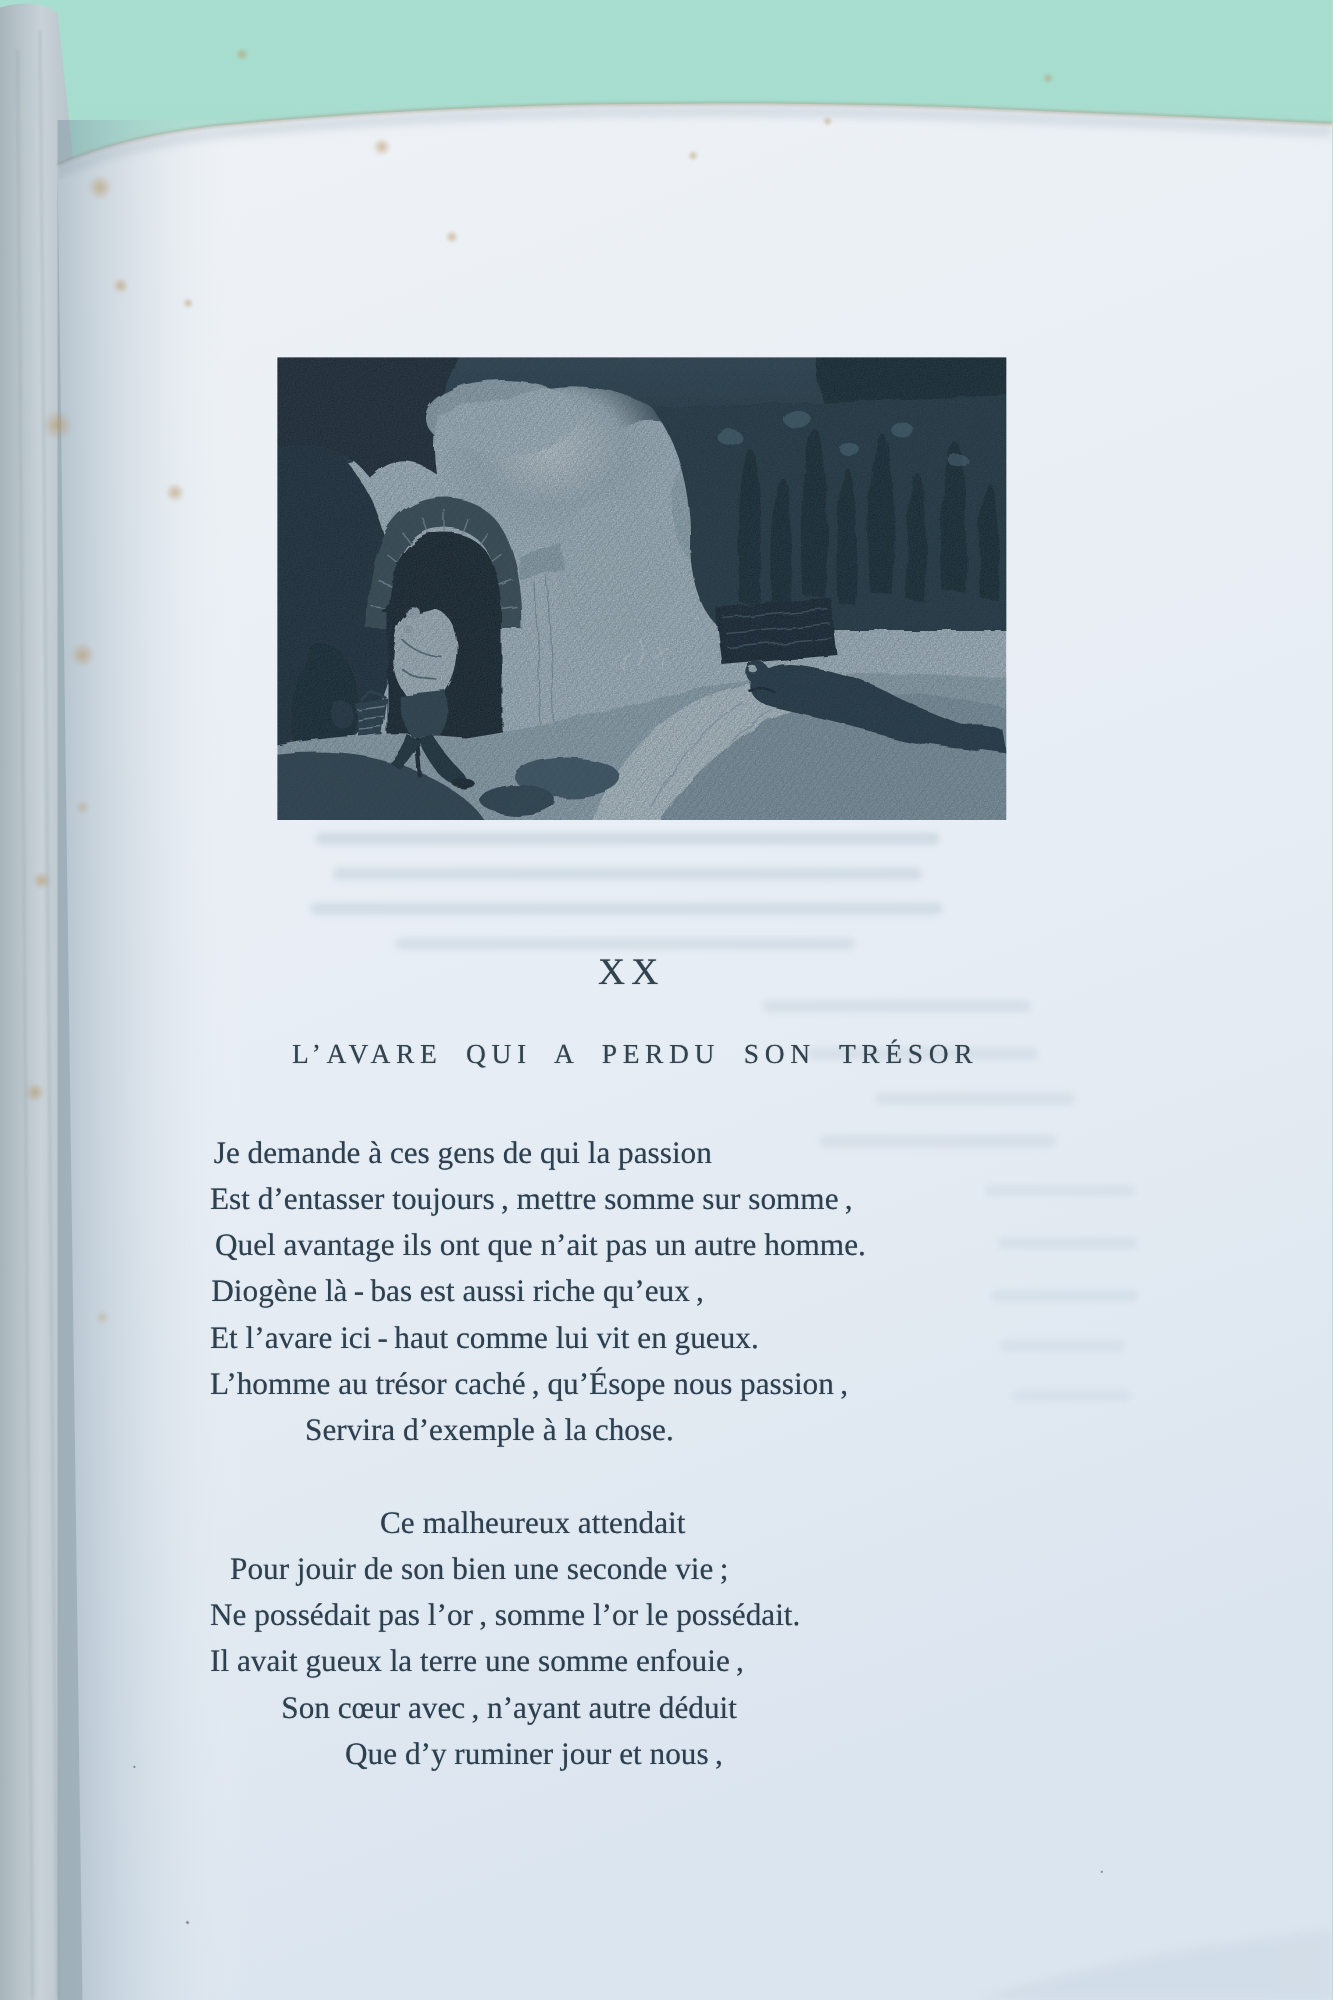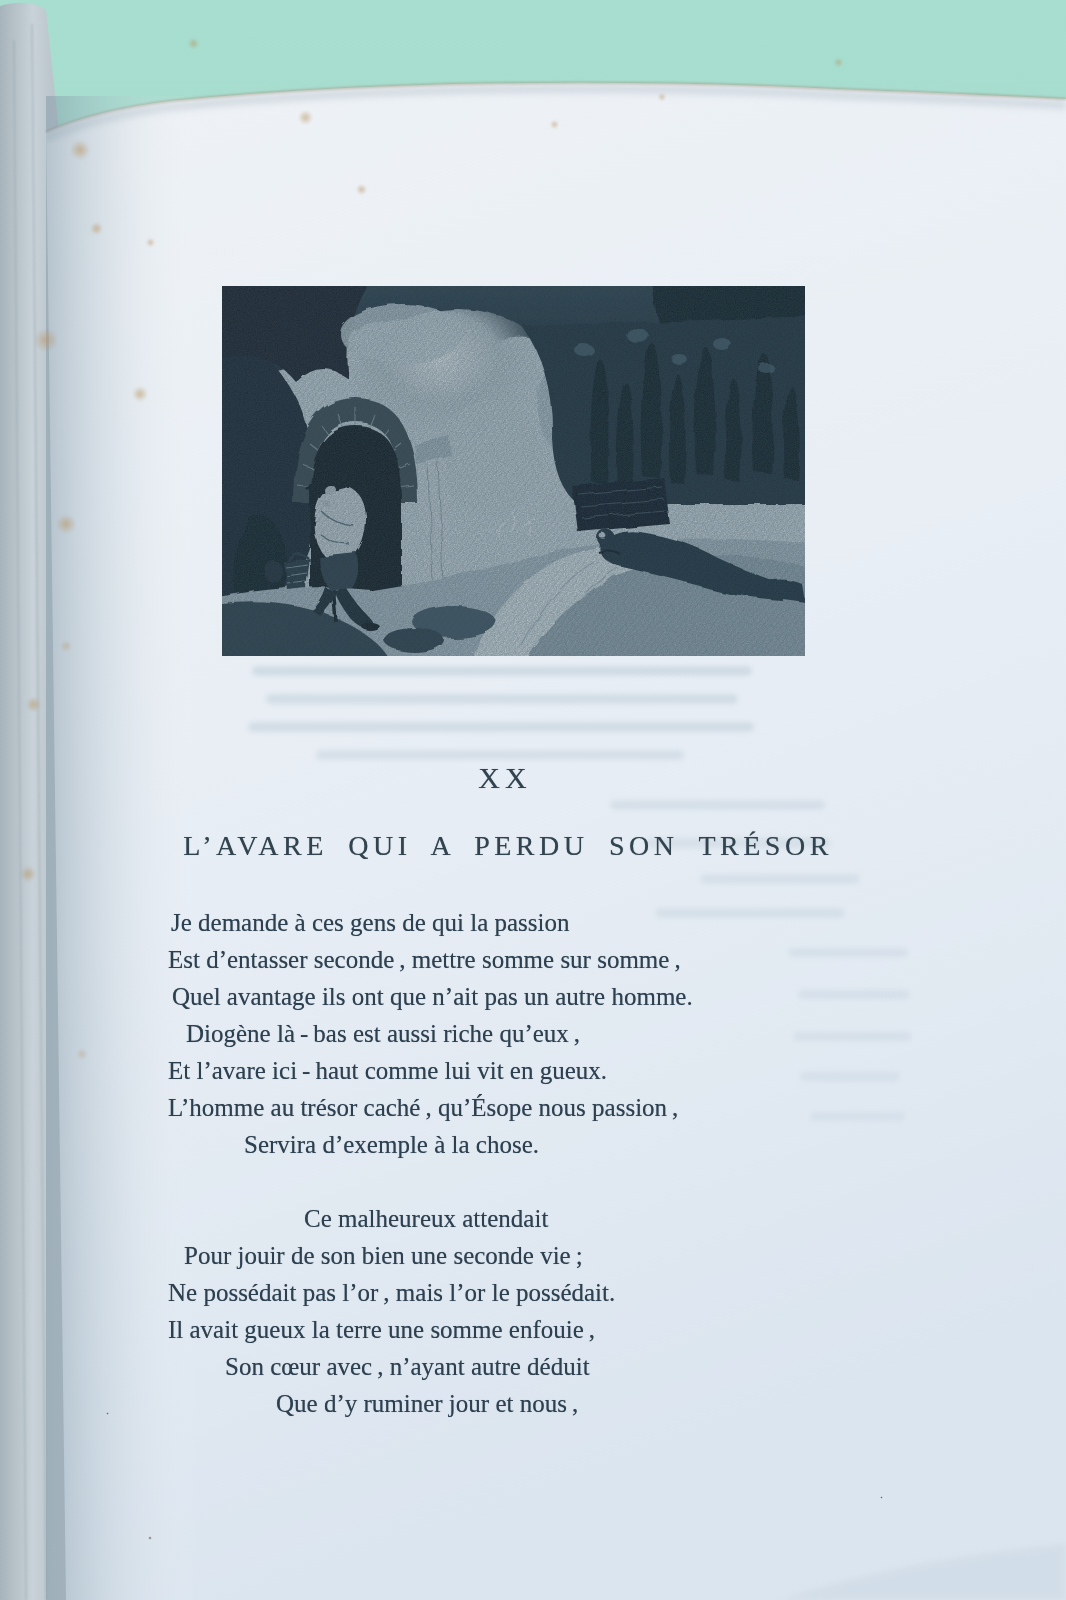--- a/index.html
+++ b/index.html
@@ -18,21 +18,21 @@
     background:rgba(148,172,188,0.5);filter:blur(2.6px);}
   .engraving{position:absolute;left:222px;top:286px;width:583px;height:370px;margin:0;}
   .engraving svg{display:block;width:583px;height:370px;}
   .chapter{
     position:absolute;left:170px;top:761px;width:670px;text-align:center;
     font-size:30px;letter-spacing:5px;color:#31434f;
     text-shadow:0 0 0.8px rgba(49,67,79,0.6);
   }
   .fable-title{
     position:absolute;left:163px;top:830px;width:690px;text-align:center;margin:0;
-    font-size:28px;font-weight:normal;letter-spacing:4.5px;word-spacing:9px;color:#31434f;
+    font-size:22px;font-weight:normal;letter-spacing:4.5px;word-spacing:9px;color:#31434f;
     text-shadow:0 0 0.8px rgba(49,67,79,0.55);
   }
   .poem{
     position:absolute;left:168px;top:904px;
     font-size:25px;line-height:37px;color:#2d4050;white-space:nowrap;
     text-shadow:0 0 0.7px rgba(45,64,80,0.55);
   }
   .vline{height:37px;}
   .stanza-gap{height:37px;}
 </style>
@@ -235,28 +235,28 @@
       <rect width="583" height="370" filter="url(#grain)" opacity="0.5"></rect>
     </svg>
   </figure>
 
   <div class="chapter">XX</div>
 
   <h1 class="fable-title">L’AVARE QUI A PERDU SON TRÉSOR</h1>
 
   <div class="poem">
     <div class="vline" style="margin-left:3px">Je demande à ces gens de qui la passion</div>
-    <div class="vline" style="margin-left:0">Est d’entasser seconde , mettre somme sur somme ,</div>
+    <div class="vline" style="margin-left:0">Est d’entasser toujours , mettre somme sur somme ,</div>
     <div class="vline" style="margin-left:4px">Quel avantage ils ont que n’ait pas un autre homme.</div>
-    <div class="vline" style="margin-left:18px">Diogène là - bas est aussi riche qu’eux ,</div>
+    <div class="vline" style="margin-left:1px">Diogène là - bas est aussi riche qu’eux ,</div>
     <div class="vline" style="margin-left:0">Et l’avare ici - haut comme lui vit en gueux.</div>
     <div class="vline" style="margin-left:0">L’homme au trésor caché , qu’Ésope nous passion ,</div>
     <div class="vline" style="margin-left:76px">Servira d’exemple à la chose.</div>
     <div class="stanza-gap"></div>
     <div class="vline" style="margin-left:136px">Ce malheureux attendait</div>
     <div class="vline" style="margin-left:16px">Pour jouir de son bien une seconde vie ;</div>
-    <div class="vline" style="margin-left:0">Ne possédait pas l’or , mais l’or le possédait.</div>
+    <div class="vline" style="margin-left:0">Ne possédait pas l’or , somme l’or le possédait.</div>
     <div class="vline" style="margin-left:0">Il avait gueux la terre une somme enfouie ,</div>
     <div class="vline" style="margin-left:57px">Son cœur avec , n’ayant autre déduit</div>
     <div class="vline" style="margin-left:108px">Que d’y ruminer jour et nous ,</div>
   </div>
 
 </div>
 
 </body></html>

